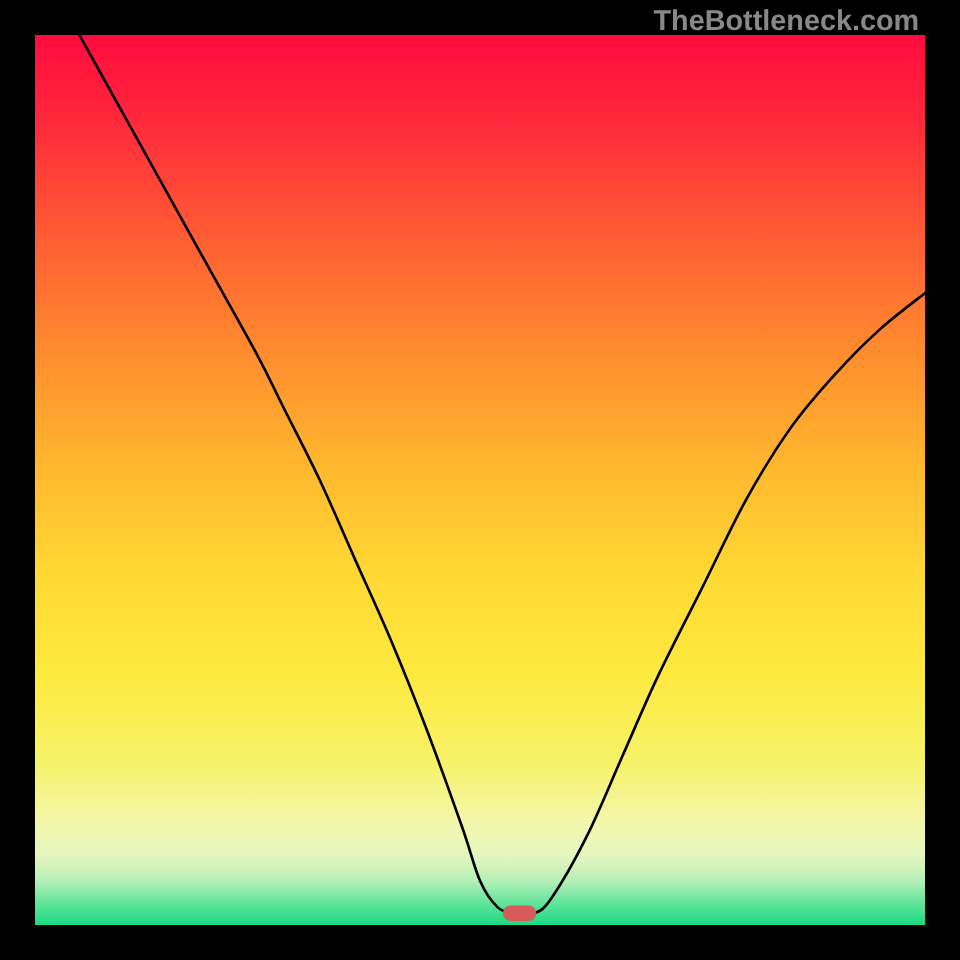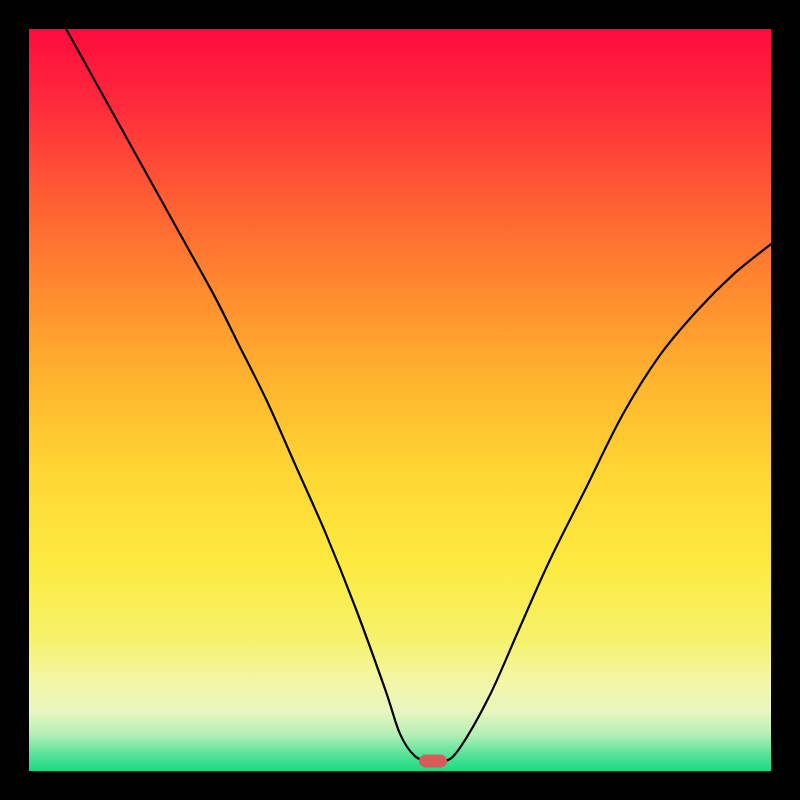--- a/index.html
+++ b/index.html
@@ -41,20 +41,21 @@
     border-radius: 7px;
     background: #d85a5a;
     transform: translate(-50%, -50%);
   }
   svg { display: block; }
 </style>
 </head>
 <body>
 <div class="frame">
 
+  <div class="watermark">TheBottleneck.com</div>
 
   <div class="plot-area">
     <svg id="chart-svg" width="742" height="742" viewBox="0 0 742 742" preserveAspectRatio="none">
       <defs>
         <linearGradient id="bg-grad" x1="0" y1="0" x2="0" y2="1">
             <stop offset="0%" stop-color="#ff0b3e"></stop>
             <stop offset="10%" stop-color="#ff2a3b"></stop>
             <stop offset="22%" stop-color="#ff5a34"></stop>
             <stop offset="35%" stop-color="#ff8a2f"></stop>
             <stop offset="48%" stop-color="#ffb62e"></stop>

